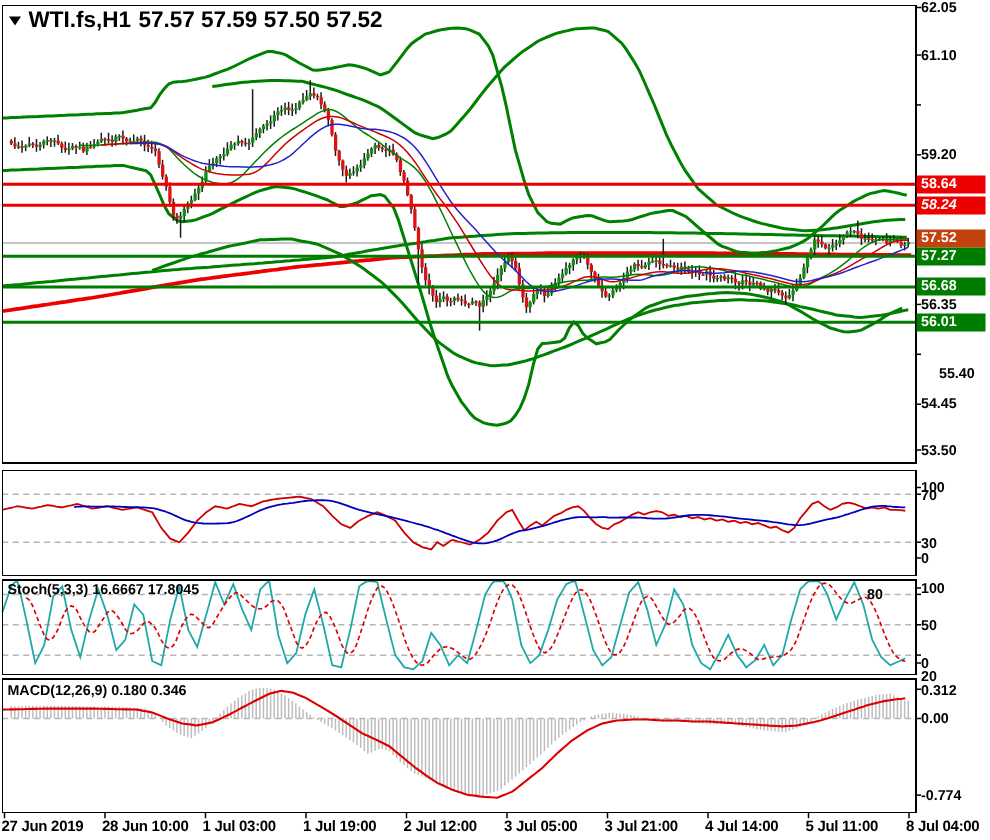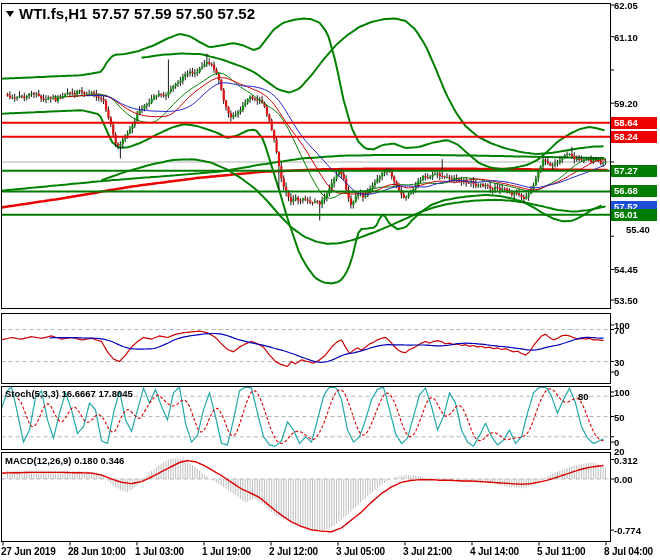--- a/index.html
+++ b/index.html
@@ -850,26 +850,26 @@
 
   <div class="lbl ind-label" style="left:5px;top:388px;">Stoch(5,3,3) 16.6667 17.8045</div>
   <div class="lbl ind-label" style="left:5px;top:455px;">MACD(12,26,9) 0.180 0.346</div>
 
   <div id="price-axis">
       <div class="lbl axis-lbl" style="left: 614px; top: 0px;">62.05</div>
       <div class="lbl axis-lbl" style="left: 614px; top: 31.7px;">61.10</div>
       <div class="lbl axis-lbl" style="left: 614px; top: 64.95px; margin-left: 48px;">60.15</div>
       <div class="lbl axis-lbl" style="left: 614px; top: 98.2px;">59.20</div>
       <div class="lbl axis-lbl" style="left: 614px; top: 197.95px;">56.35</div>
-      <div class="lbl axis-lbl" style="left: 614px; top: 224px; padding-left: 12px;">55.40</div>
+      <div class="lbl axis-lbl" style="left: 614px; top: 244px; padding-left: 12px;">55.40</div>
       <div class="lbl axis-lbl" style="left: 614px; top: 264.45px;">54.45</div>
       <div class="lbl axis-lbl" style="left: 614px; top: 295px;">53.50</div>
       <div class="badge" style="top: 116.8px; background: rgb(238, 0, 0);">58.64</div>
-      <div class="badge" style="top: 130.8px; background: rgb(238, 0, 0);">58.24</div>
-      <div class="badge" style="top: 153px; background: #1d4ed8; margin-top: 48px;">57.52</div>
+      <div class="badge" style="top: 130.8px; background: rgb(238, 0, 0); font-style: italic;">58.24</div>
+      <div class="badge" style="top: 153px; background: #c2410c;">57.52</div>
       <div class="badge" style="top: 164.75px; background: rgb(0, 124, 0);">57.27</div>
       <div class="badge" style="top: 185.4px; background: rgb(0, 124, 0);">56.68</div>
       <div class="badge" style="top: 208.85px; background: rgb(0, 124, 0);">56.01</div>
     </div>
   <div id="sub-axes">
       <div class="lbl axis-lbl" style="left: 614px; top: 320px;">100</div>
       <div class="lbl axis-lbl" style="left: 614px; top: 324.5px;">70</div>
       <div class="lbl axis-lbl" style="left: 614px; top: 356.5px;">30</div>
       <div class="lbl axis-lbl" style="left: 614px; top: 367px;">0</div>
       <div class="lbl axis-lbl" style="left: 614px; top: 387px;">100</div>

